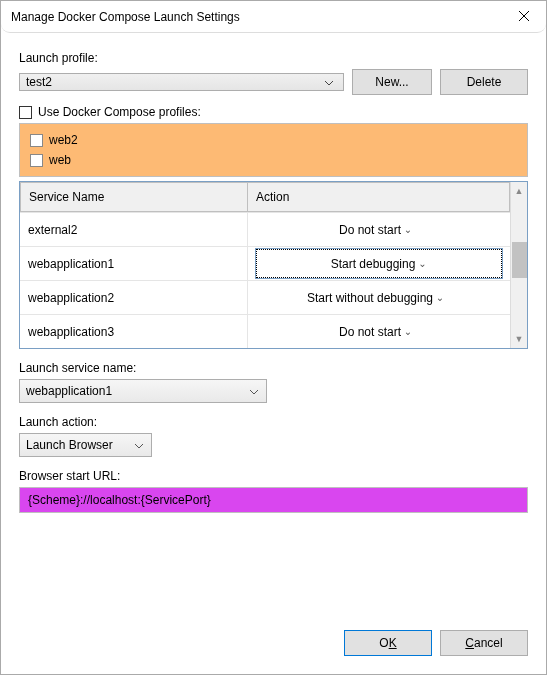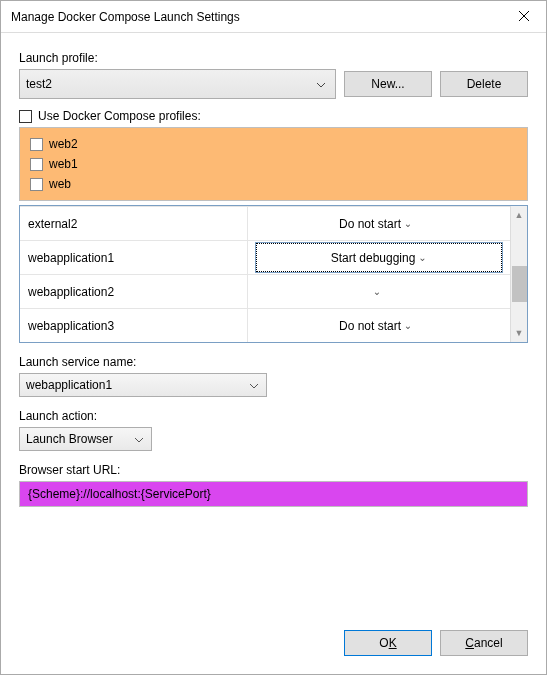--- a/index.html
+++ b/index.html
@@ -15,20 +15,21 @@
     display: flex;
     flex-direction: column;
   }
   .titlebar {
     display: flex;
     align-items: center;
     justify-content: space-between;
     height: 32px;
     padding: 0 0 0 10px;
     border-bottom: 1px solid #ddd;
+    border-radius: 9px;
   }
   .titlebar .title { font-size: 12px; }
   .titlebar .close {
     width: 45px;
     height: 32px;
     display: flex;
     align-items: center;
     justify-content: center;
     cursor: default;
   }
@@ -37,21 +38,21 @@
     flex: 1;
     padding: 10px 18px 18px 18px;
     display: flex;
     flex-direction: column;
   }
   .label { margin: 8px 0 4px 0; }
   .row { display: flex; gap: 8px; align-items: center; }
   .dropdown {
     border: 1px solid #adadad;
     background: linear-gradient(#f0f0f0,#e5e5e5);
-    height: 30px;
+    height: 18px;
     display: flex;
     align-items: center;
     padding: 0 6px;
     position: relative;
     cursor: default;
   }
   .dropdown .dd-text { flex: 1; }
   .dropdown .chev {
     width: 16px;
     text-align: center;
@@ -189,47 +190,47 @@
   <div class="label">Launch profile:</div>
   <div class="row">
     <div class="dropdown" style="flex:1">
       <span class="dd-text">test2</span>
       <span class="chev">
         <svg class="chev-svg" viewBox="0 0 8 5">
             <path d="M0 0 L4 4 L8 0" fill="none" stroke="#444" stroke-width="1"></path>
           </svg>
       </span>
     </div>
-    <div class="btn" style="width:88px">New...</div>
+    <div class="btn" style="width:80px">New...</div>
     <div class="btn" style="width:88px">Delete</div>
   </div>
 
   <div class="checkbox-row">
     <span class="chk"></span>
     <span>Use Docker Compose profiles:</span>
   </div>
 
   <div class="profiles-box" id="profiles-box">
       <div class="profile-item">
         <span class="chk"></span>
         <span>web2</span>
       </div>
       <div class="profile-item">
         <span class="chk"></span>
-        <span>web1</span>
-      </div>
-      <div class="profile-item">
-        <span class="chk"></span>
         <span>web</span>
       </div>
     </div>
 
 
   <div class="services-grid">
     <div class="grid-main">
+      <div class="grid-head">
+        <div class="th">Service Name</div>
+        <div class="th">Action</div>
+      </div>
       <div id="grid-body">
           <div class="grid-row">
             <div class="td name">external2</div>
             <div class="td action">
               <div class="cell-dd">
                 <span>Do not start</span>
                 <span class="chev2">⌄</span>
               </div>
             </div>
           </div>
@@ -239,20 +240,21 @@
               <div class="cell-dd focused">
                 <span>Start debugging</span>
                 <span class="chev2">⌄</span>
               </div>
             </div>
           </div>
           <div class="grid-row">
             <div class="td name">webapplication2</div>
             <div class="td action">
               <div class="cell-dd">
+                <span>Start without debugging</span>
                 <span class="chev2">⌄</span>
               </div>
             </div>
           </div>
           <div class="grid-row">
             <div class="td name">webapplication3</div>
             <div class="td action">
               <div class="cell-dd">
                 <span>Do not start</span>
                 <span class="chev2">⌄</span>

